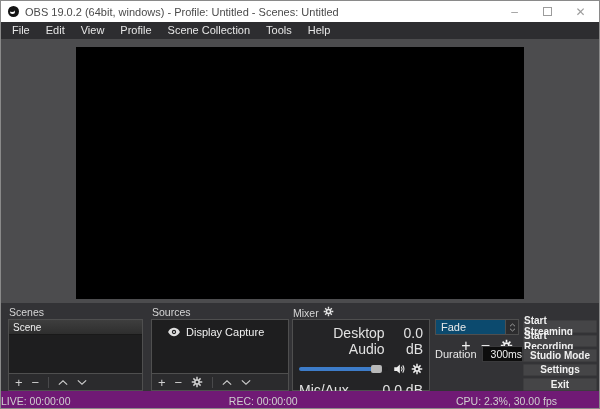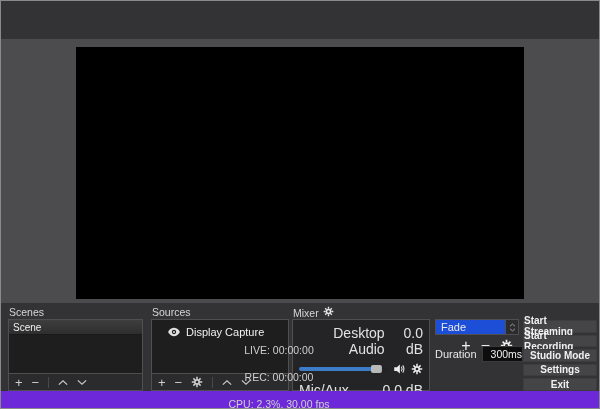--- a/index.html
+++ b/index.html
@@ -53,50 +53,70 @@
   .meter-fill{ position:absolute; left:0; top:0; height:100%;
     background:linear-gradient(#84d784,#3c9a3c); }
   .meter-tick{ position:absolute; top:0; width:1px; height:100%; background:#a8a8a8; }
   .slider-row{ display:flex; align-items:center; gap:5px; margin-top:4px; height:12px;}
   .slider{ position:relative; flex:1; height:4px; background:#222224; border-radius:2px;}
   .slider-fill{ position:absolute; left:0; top:0; height:100%; background:#3d7cc9; border-radius:2px;}
   .slider-handle{ position:absolute; top:-2px; width:11px; height:8px; background:#b9b9b9;
     border-radius:2px; transform:translateX(-55%); }
   .mix-ico{ flex:none; display:flex; align-items:center; }
   
-  .combo{ position:absolute; left:434px; top:318px; width:84px; height:16px; background:#1d4ed8;
+  .combo{ position:absolute; left:434px; top:318px; width:84px; height:16px; background:#0c4a6e;
     border:1px solid #4f4f4f; display:flex; }
   .combo-text{ flex:1; font-size:11px; color:#e8e8e8; line-height:14px; padding-left:5px; }
   .combo-spin{ width:13px; border-left:1px solid #4f4f4f; background:#2c2c2e;
     display:flex; flex-direction:column; align-items:center; justify-content:center; gap:1px;}
   .trans-btns{ position:absolute; left:434px; top:336px; width:84px; height:16px;
     display:flex; justify-content:flex-end; align-items:center; gap:10px; padding-right:6px;}
   .trans-btns .tb-ico{ color:#f0f0f0; font-size:16px; }
   .dur-row{ position:absolute; left:434px; top:345px; width:84px; height:16px; display:flex; align-items:center;}
   .dur-label{ font-size:11px; color:#e8e8e8; margin-right:5px; }
   .spinbox{ flex:1; height:16px; background:#0d0d0d; border:1px solid #3a3a3c; display:flex; }
   .spin-text{ flex:1; font-size:10.5px; color:#f0f0f0; line-height:14px; padding-left:8px;}
   .spin-col{ width:11px; background:#2c2c2e; border-left:1px solid #3a3a3c;
     display:flex; flex-direction:column; align-items:center; justify-content:center; gap:1px;}
   
   .btn-col{ position:absolute; left:522px; top:319px; width:74px; display:flex;
     flex-direction:column; gap:2px; }
   .obs-btn{ height:12.5px; background:#454547; border:1px solid #3d3d3f; border-radius:1px;
     color:#f0f0f0; font-size:10px; display:flex; align-items:center; justify-content:center;font-weight:bold; }
   
-  .statusbar{ position:absolute; left:0; top:390px; width:100%; height:19px; background:#6d28d9;
-    display:flex; align-items:center; justify-content:flex-end; gap:15px; padding-right:42px;
-    font-size:10.5px; color:#cfcfcf;flex-direction:column; }
+  .statusbar{ position:absolute; left:0; top:390px; width:100%; height:19px; background:#701a75;
+    display:flex; align-items:center; justify-content:space-between; gap:15px; padding-right:42px;
+    font-size:10.5px; color:#cfcfcf; }
 </style>
 </head>
 <body>
 
 <div class="window">
 
-
+  <div class="titlebar">
+    <span class="obs-icon"></span>
+    <span class="title-text">OBS 19.0.2 (64bit, windows) - Profile: Untitled - Scenes: Untitled</span>
+    <div class="win-controls">
+      <span class="win-btn">–</span>
+      <span class="win-btn">
+          <span class="max-box"></span>
+        </span>
+      <span class="win-btn">✕</span>
+    </div>
+  </div>
+
+  <div class="menubar">
+    <span class="menu-item">File</span>
+    <span class="menu-item">Edit</span>
+    <span class="menu-item">View</span>
+    <span class="menu-item">Profile</span>
+    <span class="menu-item">Scene Collection</span>
+    <span class="menu-item">Tools</span>
+    <span class="menu-item">Help</span>
+  </div>
 
   <div class="preview">
     <div class="canvas"></div>
   </div>
 
   <div class="dock-title" style="left:8px;">Scenes</div>
   <div class="panel-box" style="left:7px; width:135px;">
     <div class="list-area">
       <div class="list-item selected">Scene</div>
     </div>

